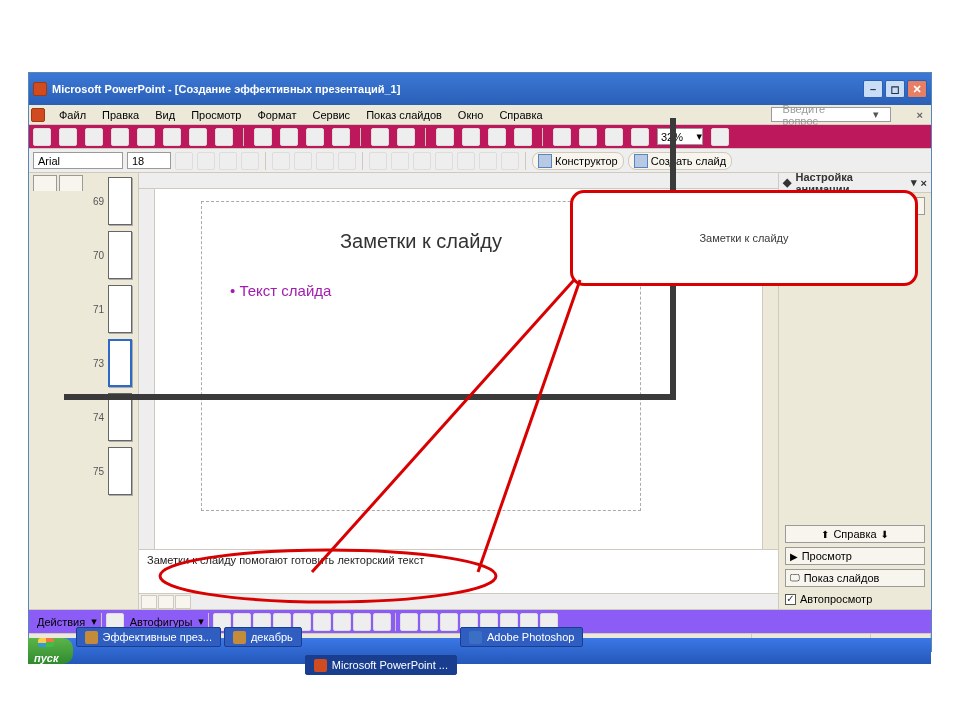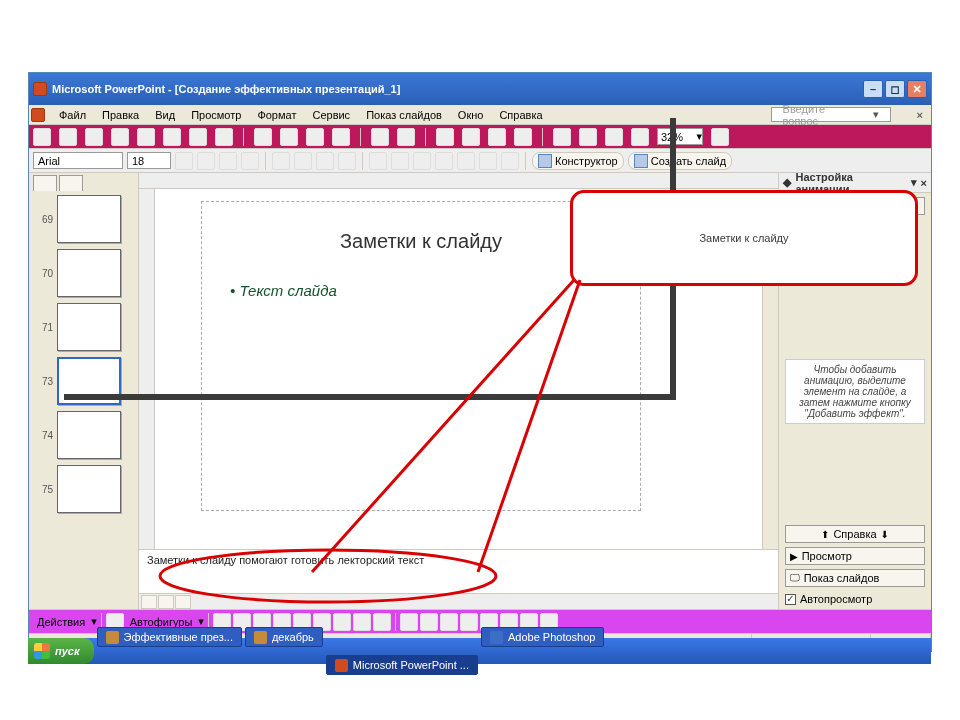--- a/index.html
+++ b/index.html
@@ -18,53 +18,53 @@
 .toolbar { height: 24px; background: #be185d; border-bottom: 1px solid #cfcabd; display: flex; align-items: center; gap: 8px; padding: 0 4px; }
 .tbtn { width: 18px; height: 18px; border: 1px solid #ddd; background: #efeeee; border-radius: 2px; }
 .tbsep { width: 1px; height: 18px; background: #cfcabd; margin: 0 2px; }
 .zoom { width: 46px; height: 17px; border: 1px solid #9a9a9a; background: #fff; font-size: 10px; padding-left: 3px; display: flex; align-items: center; justify-content: space-between; }
 .fmtbar { height: 24px; background: #efeeee; border-bottom: 1px solid #cfcabd; display: flex; align-items: center; gap: 4px; padding: 0 4px; }
 .fontbox { width: 90px; height: 17px; border: 1px solid #9a9a9a; background: #fff; padding-left: 4px; display: flex; align-items: center; }
 .sizebox { width: 44px; height: 17px; border: 1px solid #9a9a9a; background: #fff; padding-left: 4px; display: flex; align-items: center; }
 .lbtn { height: 18px; border: 1px solid #cfcabd; background: #f7f5ee; padding: 0 5px; display: flex; align-items: center; font-size: 10px; gap: 3px; border-radius: 8px; }
 .lbtn::before { content: ""; width: 12px; height: 12px; background: #b8c9e6; border: 1px solid #5a86b6; }
 .workarea { flex: 1; display: flex; overflow: hidden; }
-.thumbpanel { width: 110px; background: #ece9d8; border-right: 1px solid #cfcabd; display: flex; flex-direction: column; }
+.thumbpanel { width: 110px; background: #ece9d8; border-right: 1px solid #cfcabd; display: flex; flex-direction: row; }
 .tabstrip { height: 18px; display: flex; gap: 2px; padding: 2px 4px 0 4px; }
 .tab { width: 24px; height: 16px; border: 1px solid #9a9a9a; background: #f7f5ee; border-bottom: none; }
 .thumbs { flex: 1; overflow: hidden; padding: 4px 6px; }
 .trow { display: flex; align-items: center; margin-bottom: 6px; gap: 4px; }
 .tnum { width: 18px; text-align: right; color: #555; font-size: 10px; }
 .tslide { width: 64px; height: 48px; background: #fff; border: 1px solid #666; box-shadow: 1px 1px 0 #aaa; }
 .tslide.sel { border: 2px solid #3068c8; }
 .center { flex: 1; background: #fff; display: flex; flex-direction: column; border-right: 1px solid #cfcabd; position: relative; }
 .hruler { height: 16px; background: #eee; border-bottom: 1px solid #cfcabd; }
 .editwrap { flex: 1; display: flex; }
 .vruler { width: 16px; background: #eee; border-right: 1px solid #cfcabd; }
 .canvasarea { flex: 1; background: #fff; position: relative; overflow: hidden; }
 .slide { position: absolute; left: 46px; top: 12px; width: 440px; height: 310px; background: #fff; border: 1px dashed #aaa; }
 .slide .stitle { position: absolute; left: 0; right: 0; top: 28px; text-align: center; color: #333; font-size: 20px; }
-.slide .sbody { position: absolute; left: 28px; top: 80px; color: #14532d; font-size: 15px; font-style: italic; }
+.slide .sbody { position: absolute; left: 28px; top: 80px; color: #a21caf; font-size: 15px; }
 .shadowbox { position: absolute; left: 64px; top: 118px; width: 612px; height: 282px; border-right: 6px solid #3a3a3a; border-bottom: 6px solid #3a3a3a; pointer-events: none; }
 .notes { height: 44px; border-top: 1px solid #cfcabd; background: #fff; padding: 4px 8px; color: #222; font-size: 11px; }
 .vscrollstub { position: absolute; right: 0; top: 16px; bottom: 0; width: 16px; background: #ece9d8; border-left: 1px solid #cfcabd; }
 .taskpane { width: 152px; background: #ece9d8; display: flex; flex-direction: column; }
 .tphdr { height: 20px; background: #efeeee; border-bottom: 1px solid #cfcabd; display: flex; align-items: center; padding: 0 4px; font-weight: bold; color: #333; gap: 4px; }
 .tphdr .tx { flex: 1; }
 .addfx { margin: 4px 6px; height: 18px; border: 1px solid #9a9a9a; background: #f7f5ee; color: #8a8878; font-size: 10px; display: flex; align-items: center; justify-content: center; }
 .hint { margin: 140px 6px 6px 6px; font-style: italic; color: #444; font-size: 10px; background: #fff; border: 1px solid #ccc; padding: 4px; text-align: center; }
 .btmctrls { margin-top: auto; padding: 4px 6px; }
 .pbtn { height: 18px; border: 1px solid #9a9a9a; background: #f7f5ee; margin-top: 4px; font-size: 10px; display: flex; align-items: center; gap: 4px; padding: 0 4px; }
 .chk { display: flex; align-items: center; gap: 4px; margin-top: 6px; font-size: 10px; }
 .chk .box { width: 11px; height: 11px; border: 1px solid #555; background: #fff; display: flex; align-items: center; justify-content: center; color: #333; font-size: 10px; line-height: 10px; }
-.drawbar { height: 24px; background: #d946ef; border-top: 1px solid #cfcabd; display: flex; align-items: center; gap: 2px; padding: 0 4px; }
+.drawbar { height: 24px; background: #8b5cf6; border-top: 1px solid #cfcabd; display: flex; align-items: center; gap: 2px; padding: 0 4px; }
 .statusbar { height: 18px; background: #ece9d8; border-top: 1px solid #cfcabd; display: flex; align-items: center; font-size: 10px; color: #444; }
 .statusbar .cell { padding: 0 16px; border-right: 1px solid #cfcabd; height: 100%; display: flex; align-items: center; }
 .taskbar { position: absolute; left: 28px; top: 638px; width: 903px; height: 26px; background: linear-gradient(#3b78e7,#2457b8); display: flex; align-items: center; color: #fff; }
-.startbtn { height: 100%; background: linear-gradient(#5cb54a,#2f8a2d); display: flex; align-items: center; padding: 0 14px 0 6px; gap: 5px; border-radius: 0 10px 10px 0; font-weight: bold; font-style: italic; }
+.startbtn { height: 100%; background: linear-gradient(#5cb54a,#2f8a2d); display: flex; align-items: center; padding: 0 14px 0 6px; gap: 5px; border-radius: 0 10px 10px 0; font-weight: bold; font-style: italic; flex-direction: column; }
 .startbtn .orb { width: 16px; height: 16px; border-radius: 3px; background: conic-gradient(#e74 0 25%, #4b4 25% 50%, #39d 50% 75%, #fc4 75% 100%); }
 .tkbtn { height: 20px; margin-left: 3px; background: #305ec0; border: 1px solid #1a3e8f; border-radius: 2px; padding: 0 8px; display: flex; align-items: center; gap: 5px; font-size: 10px; }
 .tkbtn.active { background: #1a3e8f; margin-top: 28px; }
 .tkbtn .ti { width: 13px; height: 13px; background: #c48b3a; border-radius: 2px; }
 .tkbtn .ti.pp { background: #d04b1f; }
 .tkbtn .ti.ps { background: #3a6fc4; }
 .tray { margin-left: auto; padding: 0 6px; display: flex; align-items: center; gap: 6px; height: 100%; background: #2a5fb6; }
 .clock { font-size: 10px; }
 .callout { position: absolute; left: 570px; top: 190px; width: 348px; height: 96px; border: 3px solid #d80000; border-radius: 14px; background: #fff; display: flex; align-items: center; justify-content: center; font-size: 26px; color: #3a3a3a; }
 .annot { position: absolute; pointer-events: none; }
@@ -226,21 +226,20 @@
     </div>
 
     <div class="taskpane">
       <div class="tphdr">
         <span>◆</span>
         <span class="tx">Настройка анимации</span>
         <span>▾</span>
           <span>×</span>
       </div>
       <div class="addfx">✩ <span>Добавить эффект</span> ▾</div>
-      <div class="hint">Чтобы добавить анимацию, выделите элемент на слайде, а затем нажмите кнопку "Добавить эффект".</div>
       <div class="btmctrls">
         <div class="pbtn" style="justify-content:center">⬆ <span>Справка</span> ⬇</div>
         <div class="pbtn">▶ <span>Просмотр</span></div>
         <div class="pbtn">🖵 <span>Показ слайдов</span></div>
         <div class="chk">
             <div class="box">✓</div>
             <span>Автопросмотр</span>
           </div>
       </div>
     </div>

